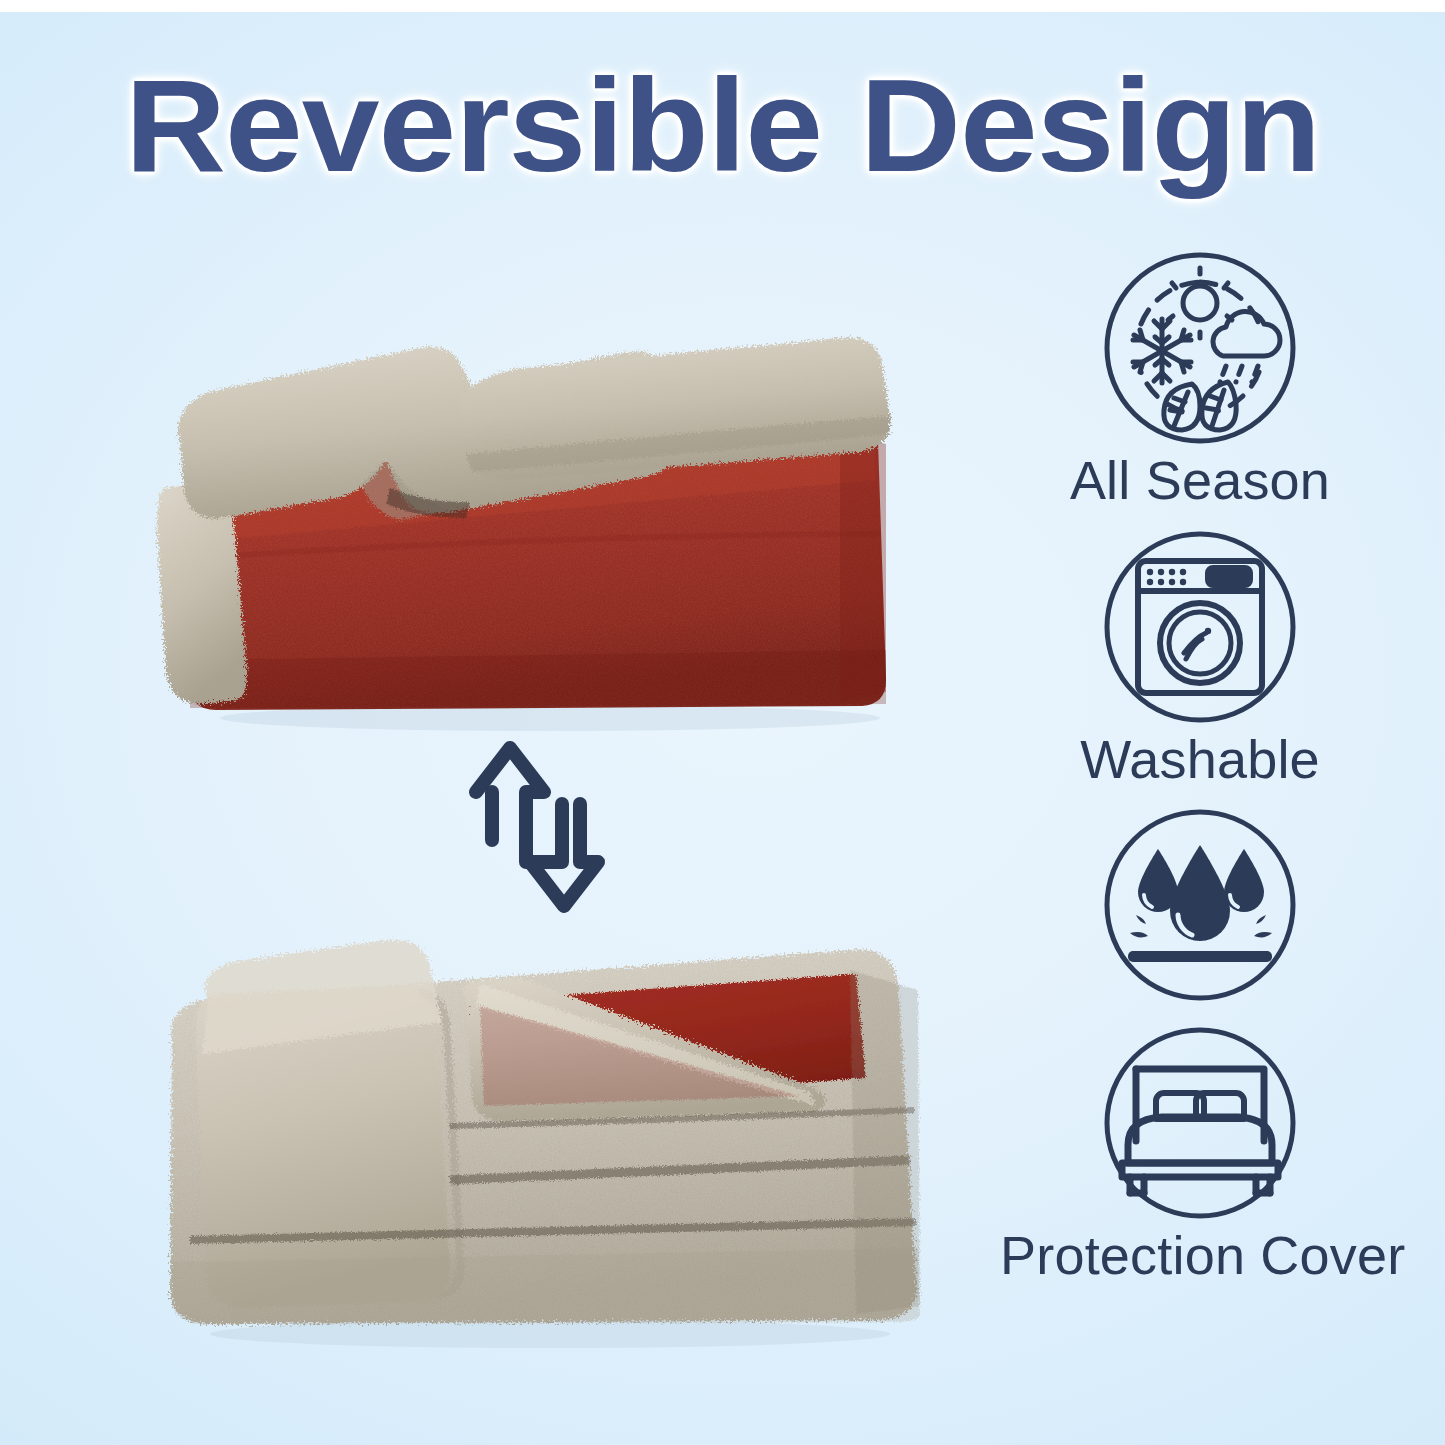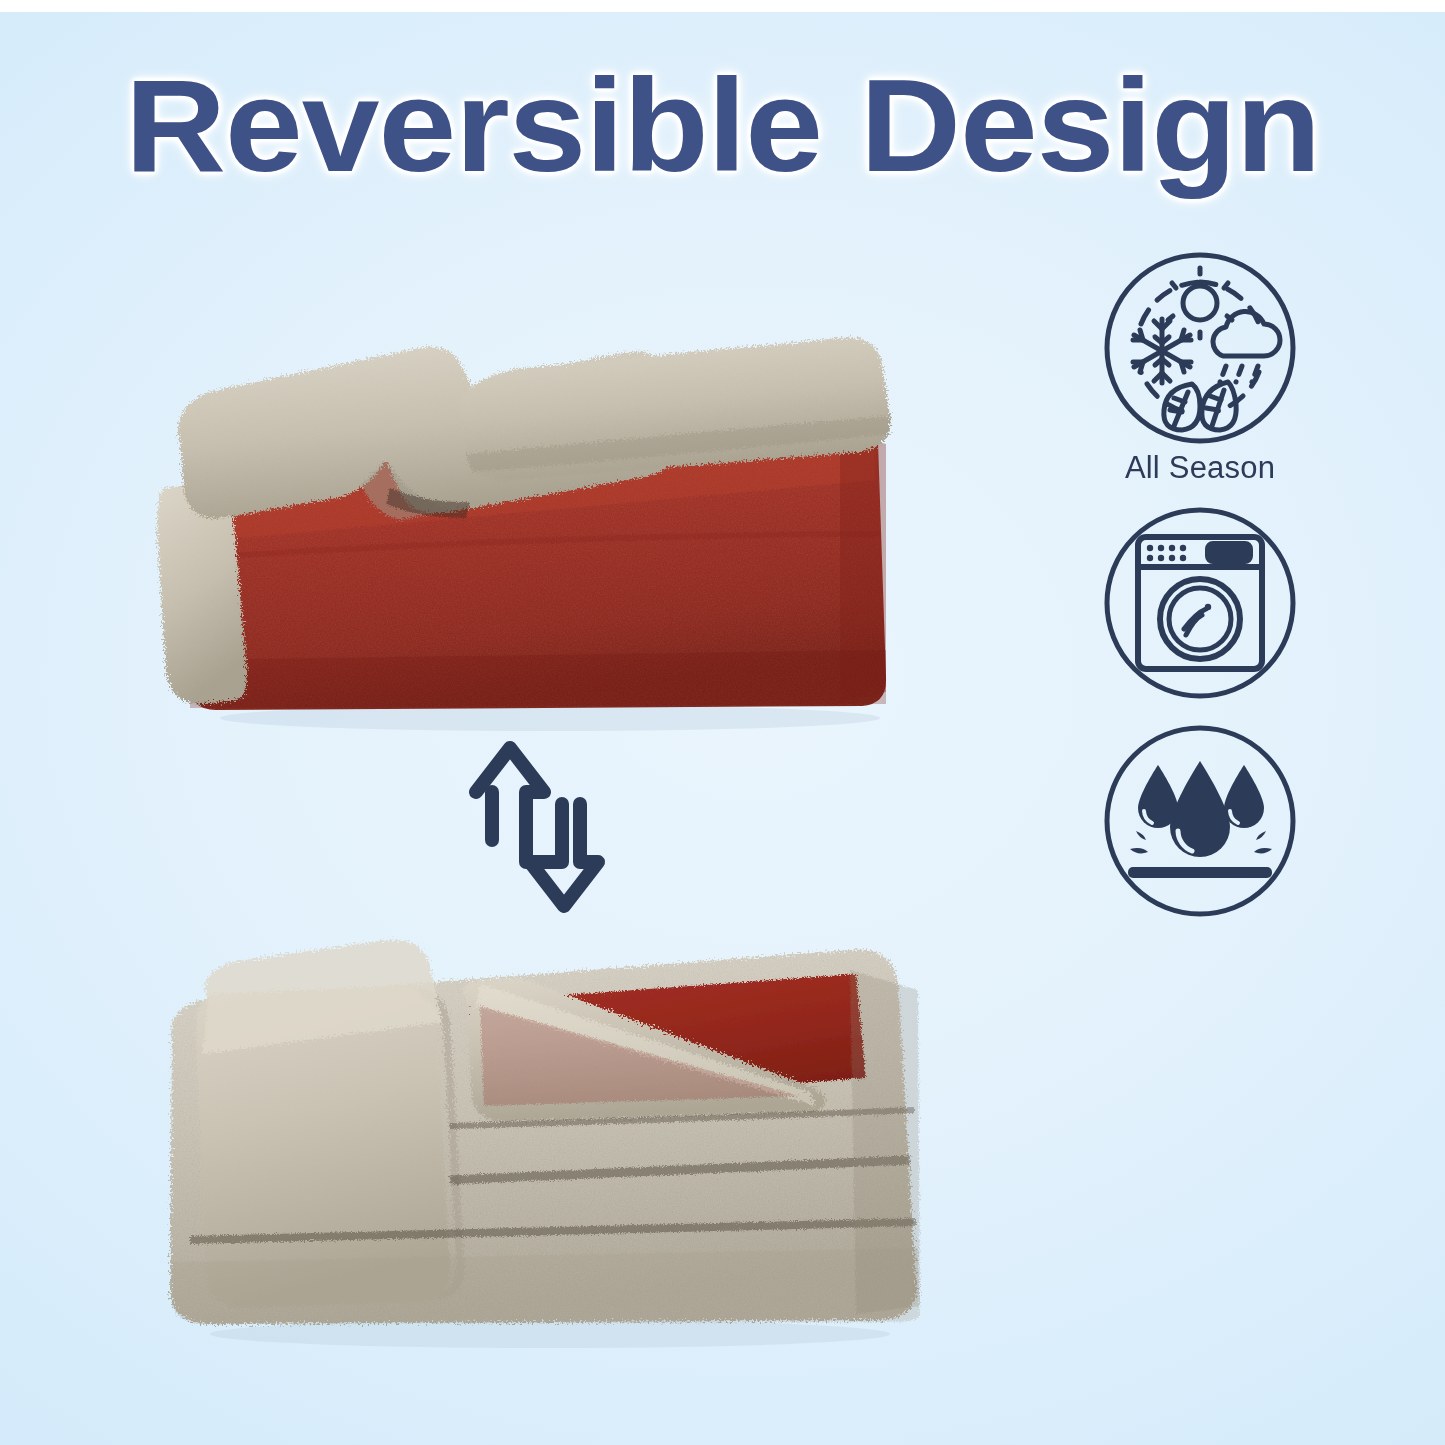--- a/index.html
+++ b/index.html
@@ -66,21 +66,21 @@
     width: 400px;
     text-align: center;
     margin-bottom: 18px;
   }
   .feature-icon {
     display: block;
     margin: 0 auto;
   }
   .feature-label {
     margin-top: 4px;
-    font-size: 31px;
+    font-size: 54px;
     line-height: 1.05;
     color: #2c3b57;
     font-weight: 400;
     letter-spacing: 0.2px;
     white-space: nowrap;
   }
 </style>
 </head>
 <body>
 
@@ -362,20 +362,21 @@
           <rect x="108" y="41" width="42" height="17" rx="5" stroke-width="6" fill="#2c3b57"></rect>
 
           <circle cx="100" cy="116" r="40" stroke-width="6"></circle>
           <circle cx="100" cy="116" r="31" stroke-width="5"></circle>
 
           <path d="M106,106 Q96,110 84,126" stroke-width="5"></path>
           <path d="M102,112 Q94,116 86,132" stroke-width="5"></path>
           <circle cx="108" cy="104" r="3.2" fill="#2c3b57" stroke="none"></circle>
         </g>
       </svg>
+      <div class="feature-label">Washable</div>
     </div>
 
     <div class="feature">
       <svg class="feature-icon" width="200" height="200" viewBox="0 0 200 200" xmlns="http://www.w3.org/2000/svg">
         <g stroke="#2c3b57" stroke-linecap="round" stroke-linejoin="round">
           <circle cx="100" cy="100" r="93" fill="none" stroke-width="5"></circle>
 
           <path d="M100,40 C100,40 130,86 130,106 A30,30 0 0 1 70,106 C70,86 100,40 100,40 Z" fill="#2c3b57" stroke="none"></path>
           <path d="M78,110 A22,22 0 0 0 92,130" fill="none" stroke="#e4f2fc" stroke-width="5"></path>
 
@@ -390,16 +391,41 @@
             <path d="M30,128 q12,-3 18,3 q-10,4 -18,-3 Z"></path>
             <path d="M166,110 q-8,3 -10,9 q7,-2 10,-9 Z"></path>
             <path d="M172,128 q-12,-3 -18,3 q10,4 18,-3 Z"></path>
           </g>
 
           <rect x="28" y="146" width="144" height="11" rx="5" fill="#2c3b57" stroke="none"></rect>
         </g>
       </svg>
     </div>
 
+    <div class="feature">
+      <svg class="feature-icon" width="200" height="200" viewBox="0 0 200 200" xmlns="http://www.w3.org/2000/svg">
+        <g fill="none" stroke="#2c3b57" stroke-linecap="round" stroke-linejoin="round">
+          <circle cx="100" cy="100" r="93" stroke-width="5"></circle>
+
+          <path d="M36,46 L164,46 L164,118" stroke-width="7"></path>
+          <path d="M36,46 L36,118" stroke-width="7"></path>
+
+          <path d="M56,78 A8,8 0 0 1 64,70 L96,70 A8,8 0 0 1 104,78 L104,96 L56,96 Z" stroke-width="6"></path>
+          <path d="M96,78 A8,8 0 0 1 104,70 L136,70 A8,8 0 0 1 144,78 L144,96 L96,96 Z" stroke-width="6"></path>
+
+          <path d="M28,140 L28,122 Q28,96 62,94 L138,94 Q172,96 172,122 L172,140 Z" stroke-width="7"></path>
+
+          <path d="M22,140 L178,140 L178,154 L22,154 Z" stroke-width="7"></path>
+
+          <path d="M30,154 L30,170" stroke-width="7"></path>
+          <path d="M170,154 L170,170" stroke-width="7"></path>
+          <path d="M30,170 L44,170" stroke-width="7"></path>
+          <path d="M156,170 L170,170" stroke-width="7"></path>
+          <path d="M44,170 L44,154" stroke-width="7"></path>
+          <path d="M156,170 L156,154" stroke-width="7"></path>
+        </g>
+      </svg>
+      <div class="feature-label">Protection Cover</div>
+    </div>
 
   </div>
 
 </div>
 
 </body></html>

